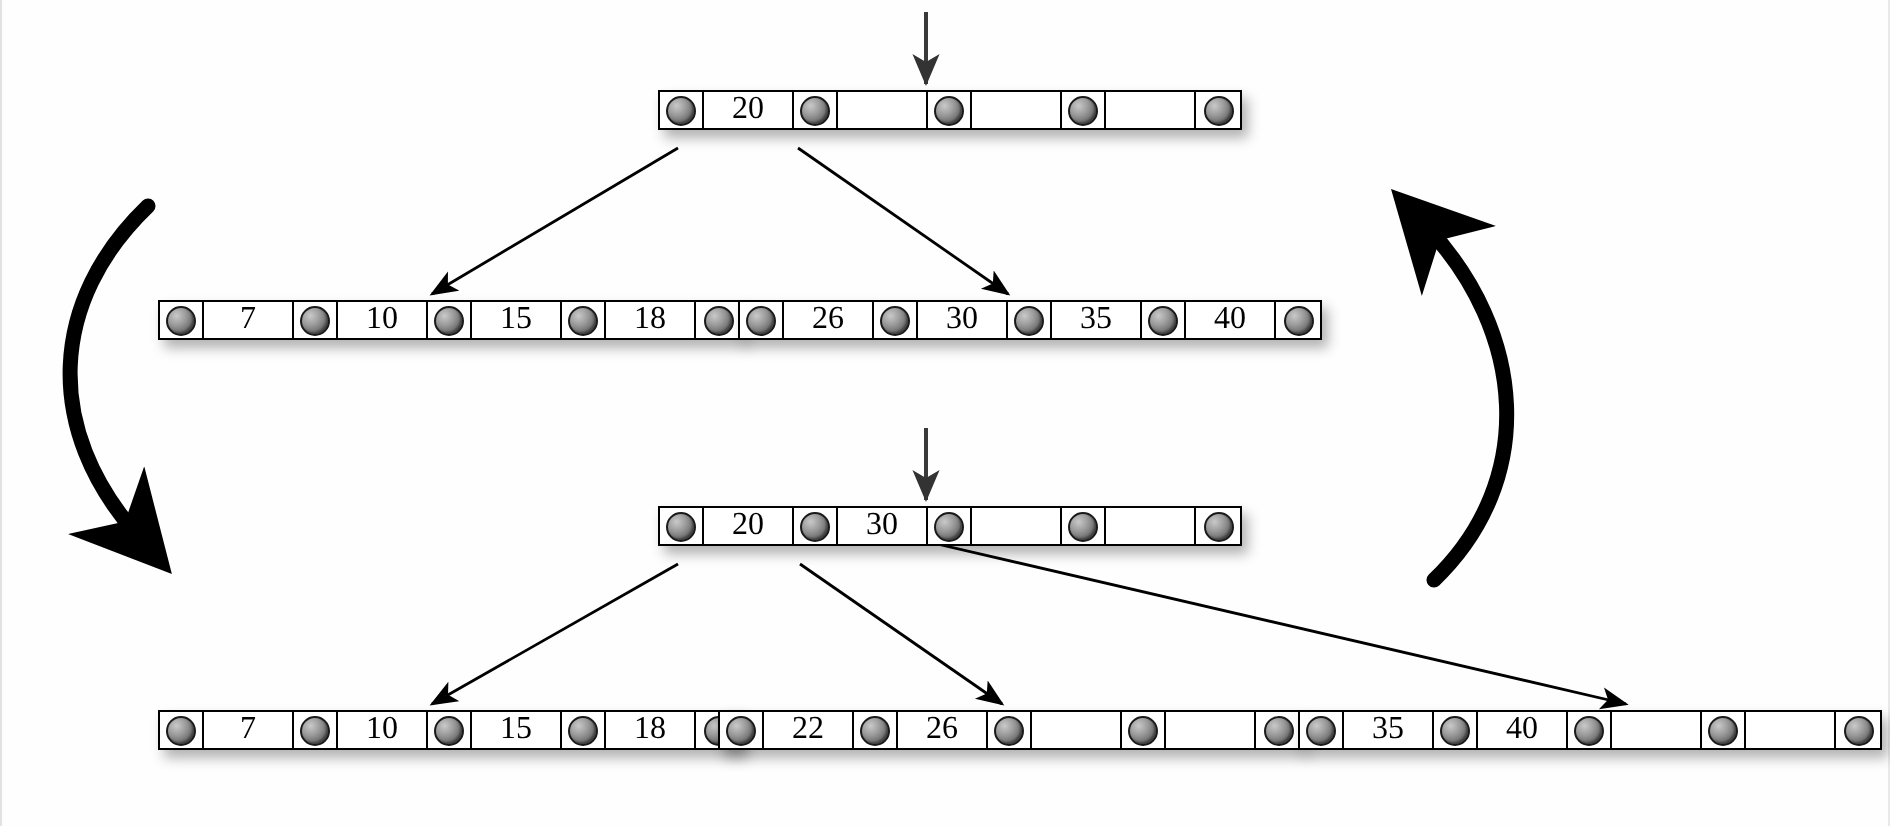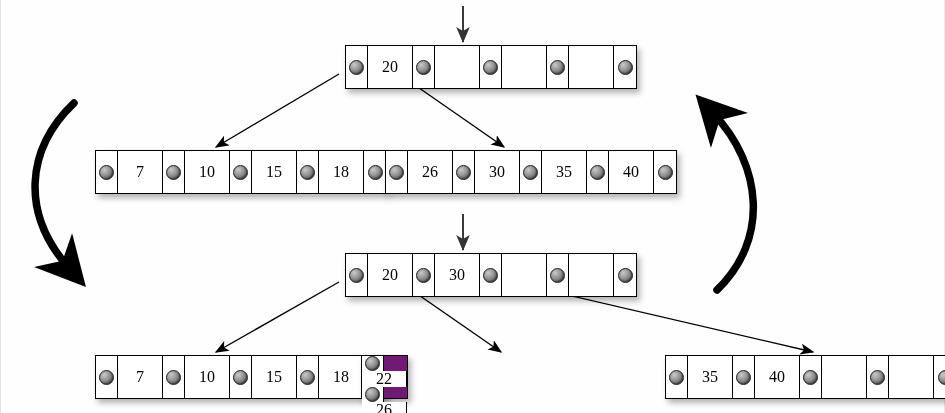--- a/index.html
+++ b/index.html
@@ -8,24 +8,24 @@
     background:#fdfdfd;
     font-family:"Liberation Serif", serif;
     overflow:hidden;
   }
   #canvas{position:relative;width:945px;height:413px;background:#fefefe;
           border-left:1px solid #e2e2e2;border-right:1px solid #e9e9e9;
           box-sizing:border-box;}
   #edges{position:absolute;left:0;top:0;width:945px;height:413px;}
 
   
-  .node{position:absolute;display:flex;height:44px;
-        background:#701a75;border:1.6px solid #000000;
+  .node{position:absolute;display:flex;height:20px;
+        background:#0f172a;border:1.6px solid #000000;
         box-sizing:border-box;
-        box-shadow:3px 4px 6px rgba(0,0,0,.30);margin-left:16px;}
+        box-shadow:3px 4px 6px rgba(0,0,0,.30);}
   .cell{border-right:1.4px solid #000;box-sizing:border-box;
         display:flex;align-items:center;justify-content:center;
         background:#fff;height:100%;}
   .cell:last-child{border-right:none;}
   .cell.ptr{width:22px;}
   .cell.key{width:45px;font-size:16px;color:#000;line-height:1;}
   .dot{width:13px;height:13px;border-radius:50%;
        background:radial-gradient(circle at 33% 30%, #c9c9c9 0%, #9a9a9a 38%, #6a6a6a 70%, #3a3a3a 100%);
        border:1.3px solid #1a1a1a;
        box-shadow:inset -1px -1px 1px rgba(0,0,0,.35);}
@@ -165,21 +165,21 @@
     <div class="cell key">15</div>
     <div class="cell ptr">
         <span class="dot"></span>
       </div>
     <div class="cell key">18</div>
     <div class="cell ptr">
         <span class="dot"></span>
       </div>
   </div>
 
-  <div class="node" style="left:344px;top:355px;flex-direction:column;">
+  <div class="node" style="left:358px;top:355px;">
     <div class="cell ptr">
         <span class="dot"></span>
       </div>
     <div class="cell key">22</div>
     <div class="cell ptr">
         <span class="dot"></span>
       </div>
     <div class="cell key">26</div>
     <div class="cell ptr">
         <span class="dot"></span>

